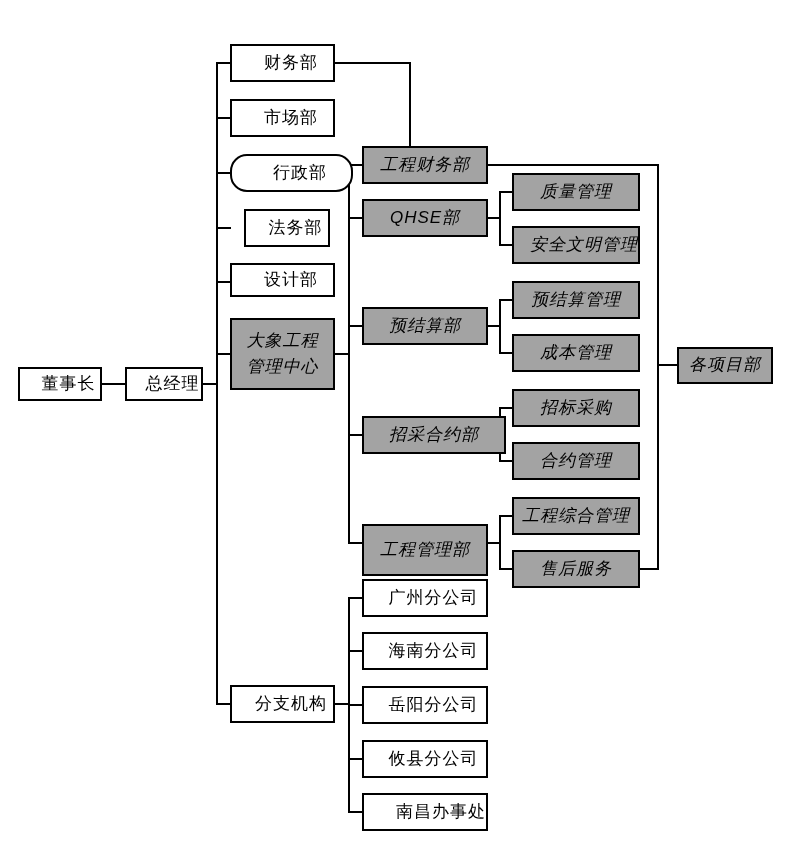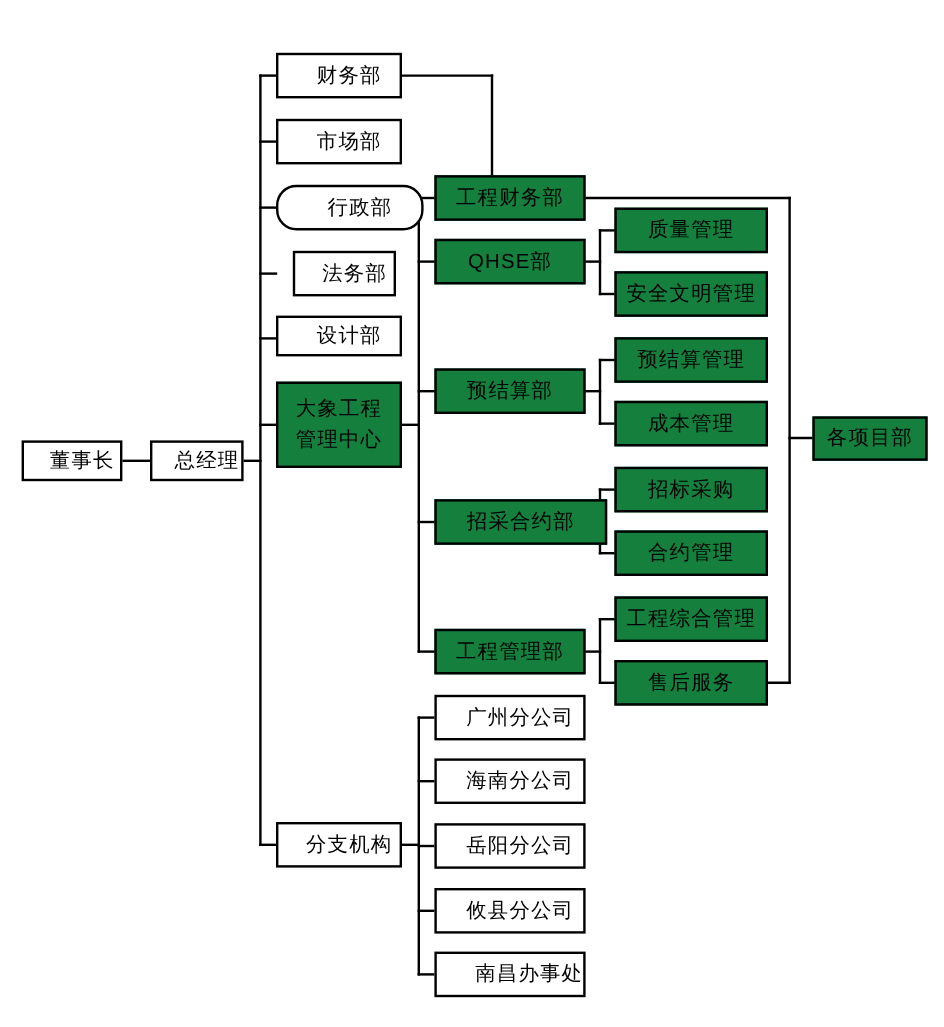--- a/index.html
+++ b/index.html
@@ -31,21 +31,21 @@
     align-items: center;
     justify-content: center;
     text-align: center;
     font-size: 17px;
     color: #000000;
     line-height: 1.55;
     letter-spacing: 1px;
     z-index: 2;
   }
   .node.white { background: #ffffff; padding-left: 17px; }
-  .node.blue  { background: #15803d; }
+  .node.blue  { background: #a3a3a3; font-style: italic; }
   .node-line { white-space: nowrap; }
 </style>
 </head>
 <body>
 
 <div id="canvas">
   <svg id="connector-svg" xmlns="http://www.w3.org/2000/svg">
       <line x1="102" y1="384" x2="125" y2="384" stroke="#000000" stroke-width="2" stroke-linecap="square"></line>
       <line x1="203" y1="384" x2="217" y2="384" stroke="#000000" stroke-width="2" stroke-linecap="square"></line>
       <line x1="217" y1="63" x2="217" y2="704" stroke="#000000" stroke-width="2" stroke-linecap="square"></line>
@@ -127,42 +127,42 @@
     </div>
     <div class="node blue" style="left: 362px; top: 199px; width: 126px; height: 38px;">
       <div class="node-line">QHSE部</div>
     </div>
     <div class="node blue" style="left: 362px; top: 307px; width: 126px; height: 38px;">
       <div class="node-line">预结算部</div>
     </div>
     <div class="node blue" style="left: 362px; top: 416px; width: 144px; height: 38px;">
       <div class="node-line">招采合约部</div>
     </div>
-    <div class="node blue" style="left: 362px; top: 524px; width: 126px; height: 38px;">
+    <div class="node blue" style="left: 362px; top: 524px; width: 126px; height: 52px;">
       <div class="node-line">工程管理部</div>
     </div>
     <div class="node white" style="left: 362px; top: 632px; width: 126px; height: 38px;">
       <div class="node-line">海南分公司</div>
     </div>
     <div class="node white" style="left: 362px; top: 579px; width: 126px; height: 38px;">
       <div class="node-line">广州分公司</div>
     </div>
     <div class="node white" style="left: 362px; top: 686px; width: 126px; height: 38px;">
       <div class="node-line">岳阳分公司</div>
     </div>
     <div class="node white" style="left: 362px; top: 740px; width: 126px; height: 38px;">
       <div class="node-line">攸县分公司</div>
     </div>
     <div class="node white" style="left: 362px; top: 793px; width: 126px; height: 38px; align-items: flex-end;">
       <div class="node-line">南昌办事处</div>
     </div>
     <div class="node blue" style="left: 512px; top: 173px; width: 128px; height: 38px; text-align: center;">
       <div class="node-line">质量管理</div>
     </div>
-    <div class="node blue" style="left: 512px; top: 226px; width: 128px; height: 38px;">
+    <div class="node blue" style="left: 512px; top: 226px; width: 128px; height: 38px; align-items: flex-end;">
       <div class="node-line">安全文明管理</div>
     </div>
     <div class="node blue" style="left: 512px; top: 281px; width: 128px; height: 38px;">
       <div class="node-line">预结算管理</div>
     </div>
     <div class="node blue" style="left: 512px; top: 334px; width: 128px; height: 38px;">
       <div class="node-line">成本管理</div>
     </div>
     <div class="node blue" style="left: 512px; top: 389px; width: 128px; height: 38px;">
       <div class="node-line">招标采购</div>

